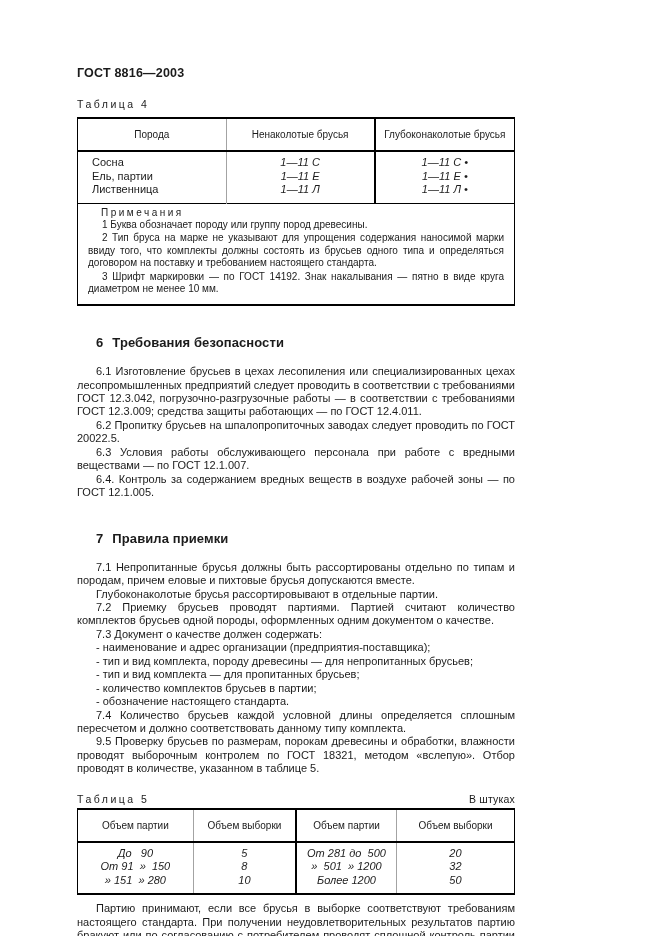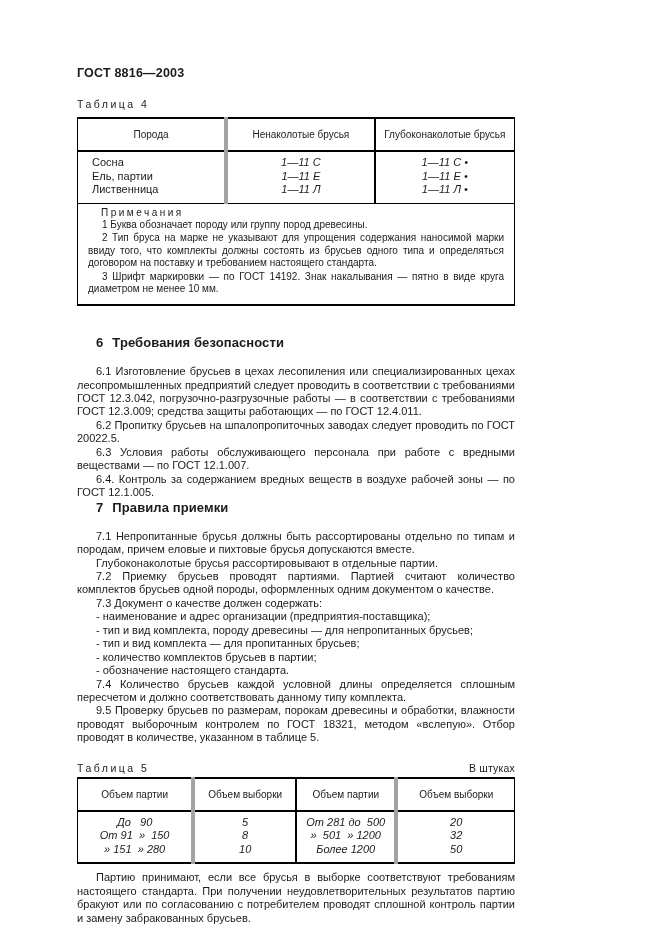--- a/index.html
+++ b/index.html
@@ -22,30 +22,30 @@
   table.gost { border: 1.4px solid #000; border-top-width: 2.4px; border-bottom-width: 2px; }
   th {
     font-weight: normal; font-size: 10px; text-align: center; vertical-align: middle;
     height: 27px; padding: 2px 4px; border-bottom: 2.3px solid #000;
   }
   td { vertical-align: top; font-size: 11px; padding: 0; }
   .cellblock { padding: 4px 6px 6px 6px; line-height: 13.5px; }
   .cellblock div { white-space: pre; }
   .al { text-align: left; padding-left: 8px; }
   .ac { text-align: center; font-style: italic; }
-  .bl-thin { border-left: 4px solid #a3a3a3; }
+  .bl-thin { border-left: 1px solid #a3a3a3; }
   .bl-thick { border-left: 2.3px solid #000; }
 
   .notes-cell { border-top: 1.2px solid #000; padding: 3px 9px 7px 9px; }
   .notes-title { font-size: 10px; letter-spacing: 2.5px; margin-left: 14px; margin-bottom: 1px; }
   .note { font-size: 10px; line-height: 12.6px; text-align: justify; text-indent: 14px; margin: 1px; }
 
   .sect { font-size: 13px; font-weight: bold; margin: 0 0 15px 19px; letter-spacing: 0.1px; }
   .sect6 { margin-top: 29px; }
-  .sect7 { }
+  .sect7 { margin-top: 31px; }
   .sect-num { margin-right: 9px; }
 
   p.body { font-size: 11px; line-height: 13.45px; margin: 0; text-align: justify; text-indent: 19px; }
   p.closing { margin-top: 7px; }
 
   .pageno { font-size: 11px; margin-top: 13px; }
 </style>
 </head>
 <body>
 

